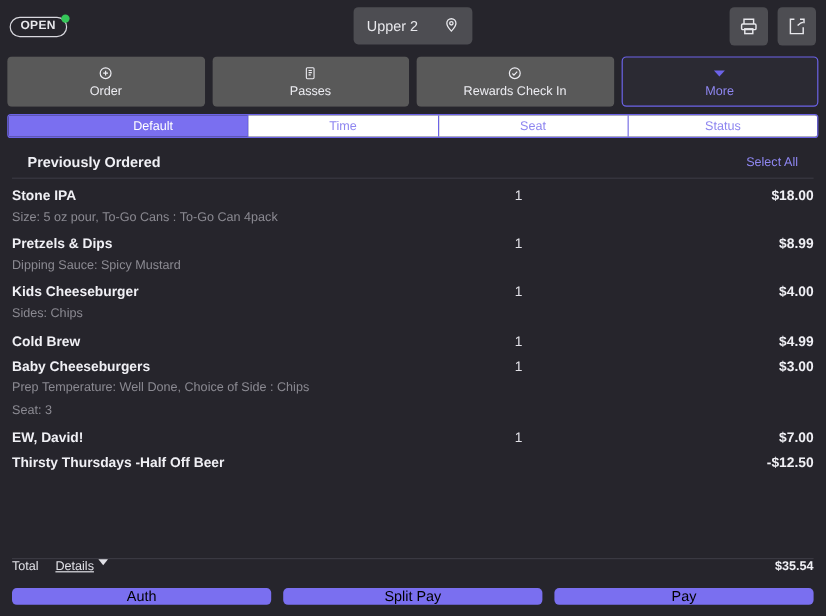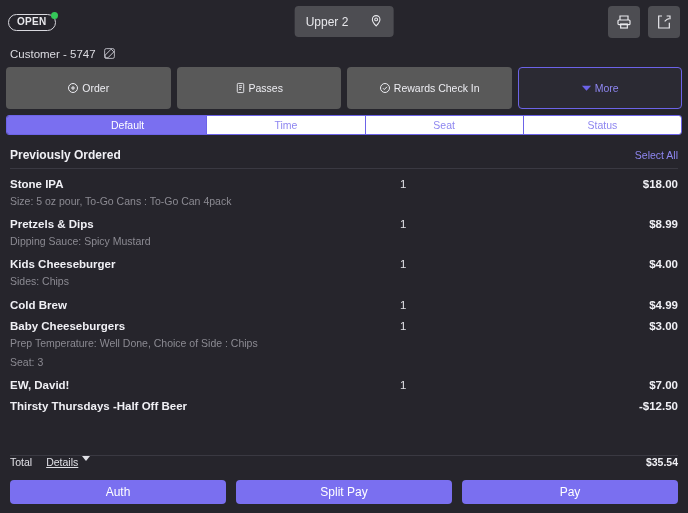--- a/index.html
+++ b/index.html
@@ -67,21 +67,21 @@
   .action-tabs {
     flex: 0 0 42px;
     display: flex; gap: 6px;
     padding: 0 6px;
     margin-top: 3px;
   }
   .action-tab {
     flex: 1 1 0;
     background: #595959;
     border-radius: 4px;
-    display: flex; flex-direction: row;
+    display: flex; flex-direction: column;
     align-items: center; justify-content: center;
     gap: 3px;
     font-size: 10.5px; color: #ededf2;
     border: 1px solid transparent;
   }
   .action-tab.outlined {
     background: #2b2a33;
     border: 1px solid #6c63e8;
     color: #8e86f0;
   }
@@ -104,31 +104,31 @@
     background: #ffffff;
     border-right: 1px solid #6c63e8;
   }
   .filter-tab:last-child { border-right: none; }
   .filter-tab.active { background: #7a6ff0; color: #ffffff; padding-left: 42px; }
 
   
   .section-head {
     flex: 0 0 26px;
     display: flex; align-items: center;
-    padding: 0 10px;
+    padding: 0 23px;
     margin-top: 7px;
   }
   .section-title { font-size: 12px; font-weight: bold; color: #f0f0f5; }
   .select-all { margin-left: auto; font-size: 10.5px; color: #8e86f0; }
   .divider { height: 1px; background: #3a3942; margin: 0 10px; }
 
   
   .list { flex: 1 1 auto; overflow: hidden; padding: 0 10px; }
   .li { padding: 9px 0 0 0; }
-  .li-main { display: flex; align-items: flex-start; }
+  .li-main { display: flex; align-items: flex-start; gap: 29px; }
   .li-name { font-size: 11.5px; font-weight: bold; color: #f0f0f5; flex: 0 0 390px; }
   .li-qty { font-size: 11.5px; color: #e0e0e6; flex: 0 0 auto; width: 100px; }
   .li-price { font-size: 11.5px; font-weight: bold; color: #f0f0f5; margin-left: auto; text-align: right; }
   .li-sub { font-size: 10.5px; color: #8b8a92; margin-top: 4px; line-height: 1.45; }
 
   
   .footer { flex: 0 0 auto; }
   .footer-divider { height: 1px; background: #3a3942; margin: 0 10px; }
   .total-row {
     height: 24px; display: flex; 
@@ -143,25 +143,25 @@
     border-right: 4px solid transparent;
     border-top: 5px solid #e0e0e6;
   }
   .total-amt { margin-left: auto; font-size: 10.5px; font-weight: bold; color: #f0f0f5; }
   .pay-row {
     display: flex; gap: 10px;
     padding: 0 10px 9px 10px;
   }
   .pay-btn {
     flex: 1 1 0;
-    height: 24px;
+    height: 14px;
     background: #7a6ff0;
     border-radius: 4px;
     display: flex; align-items: center; justify-content: center;
-    font-size: 12px; color: #ffffff;
+    font-size: 12px; color: #000000;
   }
 </style>
 </head>
 <body>
 
 <div class="app">
 
   <div class="header">
     <div class="open-badge">
       <span>OPEN</span>
@@ -193,29 +193,20 @@
           <svg width="16" height="16" viewBox="0 0 24 24" fill="none" stroke="#e8e8ec" stroke-width="1.8">
             <path d="M9 3H4v18h16v-8"></path>
             <path d="M13 11c4-4 7-4 7-4"></path>
             <path d="M16 3h5v5"></path>
           </svg>
         </span>
       </div>
     </div>
   </div>
 
-  <div class="customer-row">
-    <span>Customer - 5747</span>
-    <span>
-      <svg width="13" height="13" viewBox="0 0 24 24" fill="none" stroke="#c9c9d1" stroke-width="1.8">
-        <path d="M4 20h5l11-11-5-5L4 15v5z"></path>
-        <rect x="3" y="3" width="18" height="18" rx="3" stroke-width="1.6"></rect>
-      </svg>
-    </span>
-  </div>
 
   <div class="action-tabs">
     <div class="action-tab">
       <span class="ic">
         <svg width="12" height="12" viewBox="0 0 24 24" fill="none" stroke="#ededf2" stroke-width="2">
           <circle cx="12" cy="12" r="9"></circle>
             <path d="M12 8v8M8 12h8"></path>
         </svg>
       </span>
       <span>Order</span>

